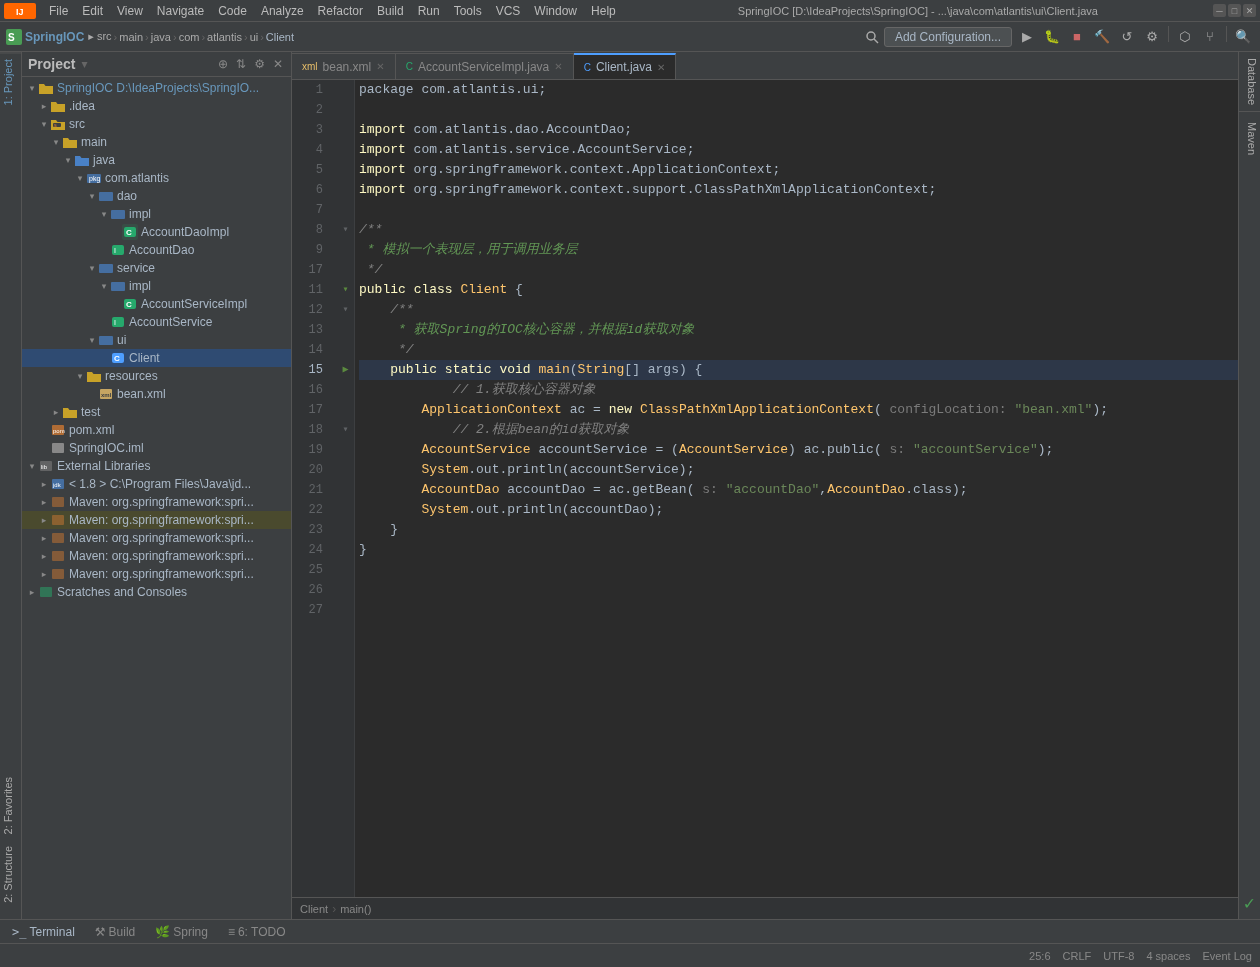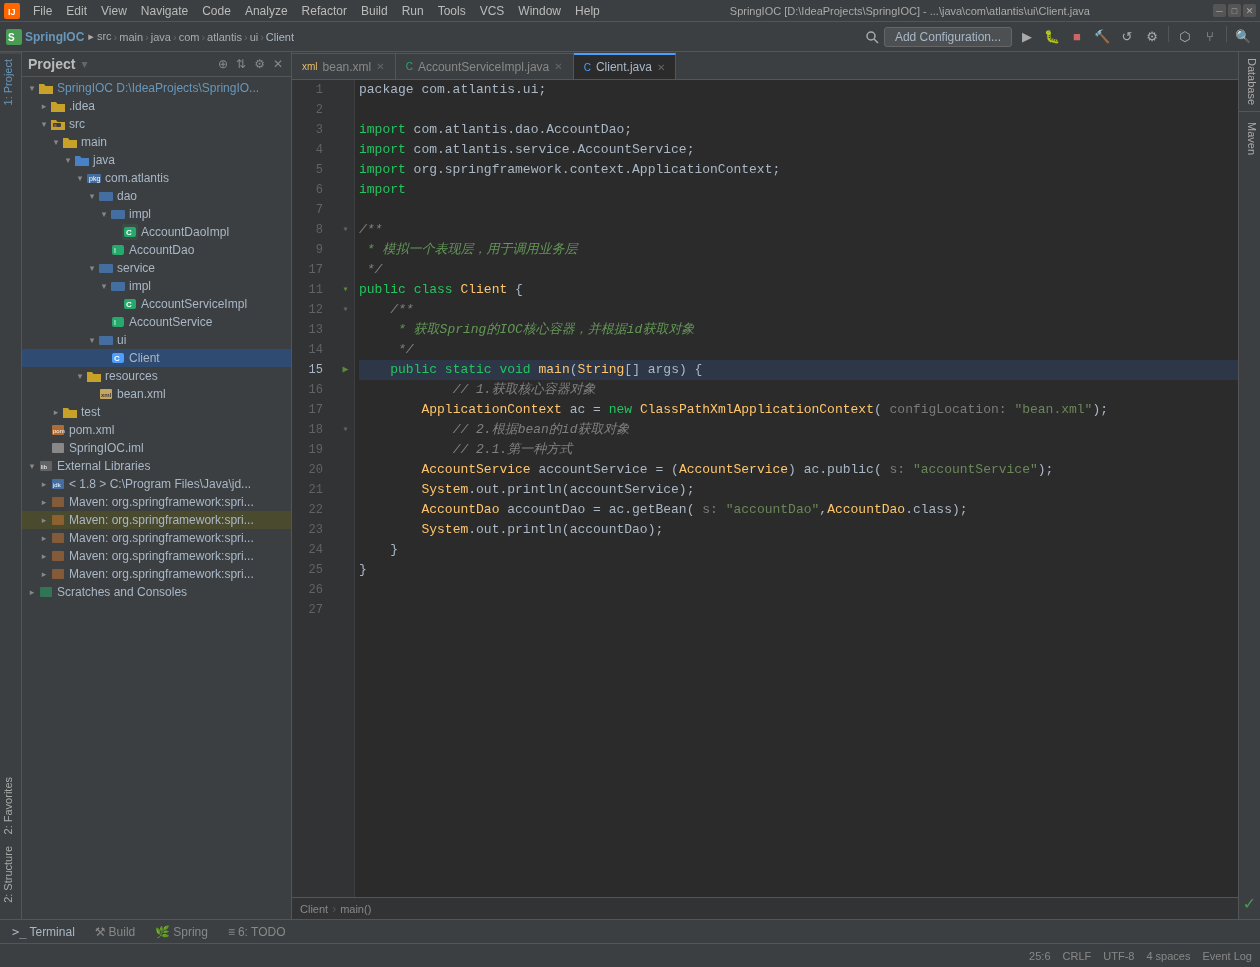--- a/index.html
+++ b/index.html
@@ -16,21 +16,21 @@
     
     .menu-bar {
       display: flex;
       align-items: center;
       background: #3c3f41;
       height: 22px;
       padding: 0 4px;
       border-bottom: 1px solid #555;
     }
     .menu-bar .app-icon {
-      width: 16px;
+      width: 32px;
       height: 16px;
       margin-right: 6px;
       background: #ff6600;
       border-radius: 2px;
       display: flex;
       align-items: center;
       justify-content: center;
       font-size: 10px;
       color: white;
       font-weight: bold;
@@ -278,21 +278,21 @@
       padding: 0 0 0 4px;
     }
     .code-line {
       height: 20px;
       display: flex;
       align-items: center;
       white-space: pre;
     }
 
     
-    .kw { color: #22c55e; font-weight: normal; }
+    .kw { color: #fef9c3; font-weight: normal; }
     .string { color: #6a8759; }
     .comment { color: #808080; font-style: italic; }
     .class-name { color: #ffc66d; }
     .method { color: #ffc66d; }
     .plain { color: #a9b7c6; }
     .chinese-comment { color: #629755; font-style: italic; }
     .param-label { color: #7a7a7a; }
 
     
     .bottom-tabs {
@@ -845,34 +845,33 @@
         <div class="gutter-line"></div>
         <div class="gutter-line"></div>
       </div>
 
       <div class="code-content">
         <div class="code-line"><span class="plain">package com.atlantis.ui;</span></div>
         <div class="code-line">&nbsp;</div>
         <div class="code-line"><span class="kw">import</span><span class="plain"> com.atlantis.dao.AccountDao;</span></div>
         <div class="code-line"><span class="kw">import</span><span class="plain"> com.atlantis.service.AccountService;</span></div>
         <div class="code-line"><span class="kw">import</span><span class="plain"> org.springframework.context.ApplicationContext;</span></div>
-        <div class="code-line"><span class="kw">import</span></div>
+        <div class="code-line"><span class="kw">import</span><span class="plain"> org.springframework.context.support.ClassPathXmlApplicationContext;</span></div>
         <div class="code-line">&nbsp;</div>
         <div class="code-line"><span class="comment">/**</span></div>
         <div class="code-line"><span class="chinese-comment"> * 模拟一个表现层，用于调用业务层</span></div>
         <div class="code-line"><span class="comment"> */</span></div>
         <div class="code-line"><span class="kw">public</span><span class="plain"> </span><span class="kw">class</span><span class="plain"> </span><span class="class-name">Client</span><span class="plain"> {</span></div>
         <div class="code-line"><span class="plain">    </span><span class="comment">/**</span></div>
         <div class="code-line"><span class="chinese-comment">     * 获取Spring的IOC核心容器，并根据id获取对象</span></div>
         <div class="code-line"><span class="plain">     </span><span class="comment">*/</span></div>
         <div class="code-line" style="background:#2d3748;"><span class="plain">    </span><span class="kw">public</span><span class="plain"> </span><span class="kw">static</span><span class="plain"> </span><span class="kw">void</span><span class="plain"> </span><span class="method">main</span><span class="plain">(</span><span class="class-name">String</span><span class="plain">[] args) {</span></div>
         <div class="code-line"><span class="plain">            </span><span class="comment">// 1.获取核心容器对象</span></div>
         <div class="code-line"><span class="plain">        </span><span class="class-name">ApplicationContext</span><span class="plain"> ac = </span><span class="kw">new</span><span class="plain"> </span><span class="class-name">ClassPathXmlApplicationContext</span><span class="plain">( </span><span class="param-label">configLocation:</span><span class="plain"> </span><span class="string">"bean.xml"</span><span class="plain">);</span></div>
         <div class="code-line"><span class="plain">            </span><span class="comment">// 2.根据bean的id获取对象</span></div>
-        <div class="code-line"><span class="plain">            </span><span class="comment">// 2.1.第一种方式</span></div>
         <div class="code-line"><span class="plain">        </span><span class="class-name">AccountService</span><span class="plain"> accountService = (</span><span class="class-name">AccountService</span><span class="plain">) ac.public( </span><span class="param-label">s:</span><span class="plain"> </span><span class="string">"accountService"</span><span class="plain">);</span></div>
         <div class="code-line"><span class="plain">        </span><span class="class-name">System</span><span class="plain">.out.println(accountService);</span></div>
         <div class="code-line"><span class="plain">        </span><span class="class-name">AccountDao</span><span class="plain"> accountDao = ac.getBean( </span><span class="param-label">s:</span><span class="plain"> </span><span class="string">"accountDao"</span><span class="plain">,</span><span class="class-name">AccountDao</span><span class="plain">.class);</span></div>
         <div class="code-line"><span class="plain">        </span><span class="class-name">System</span><span class="plain">.out.println(accountDao);</span></div>
         <div class="code-line"><span class="plain">    }</span></div>
         <div class="code-line"><span class="plain">}</span></div>
         <div class="code-line">&nbsp;</div>
       </div>
     </div>
 

